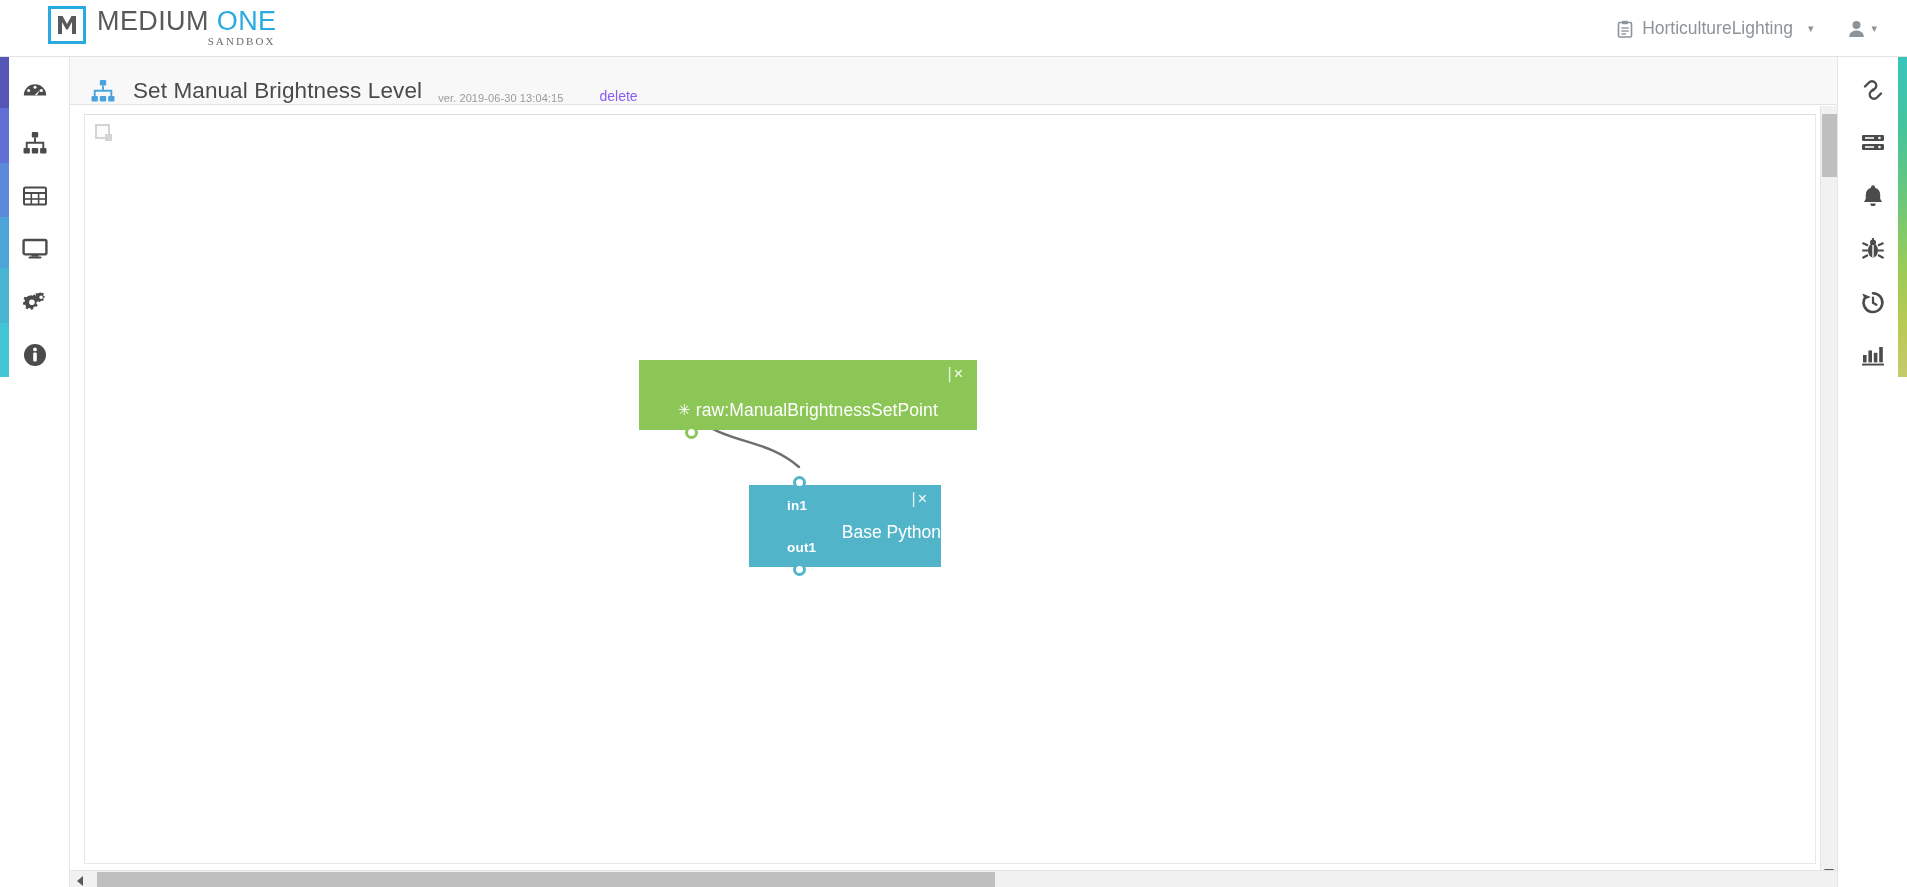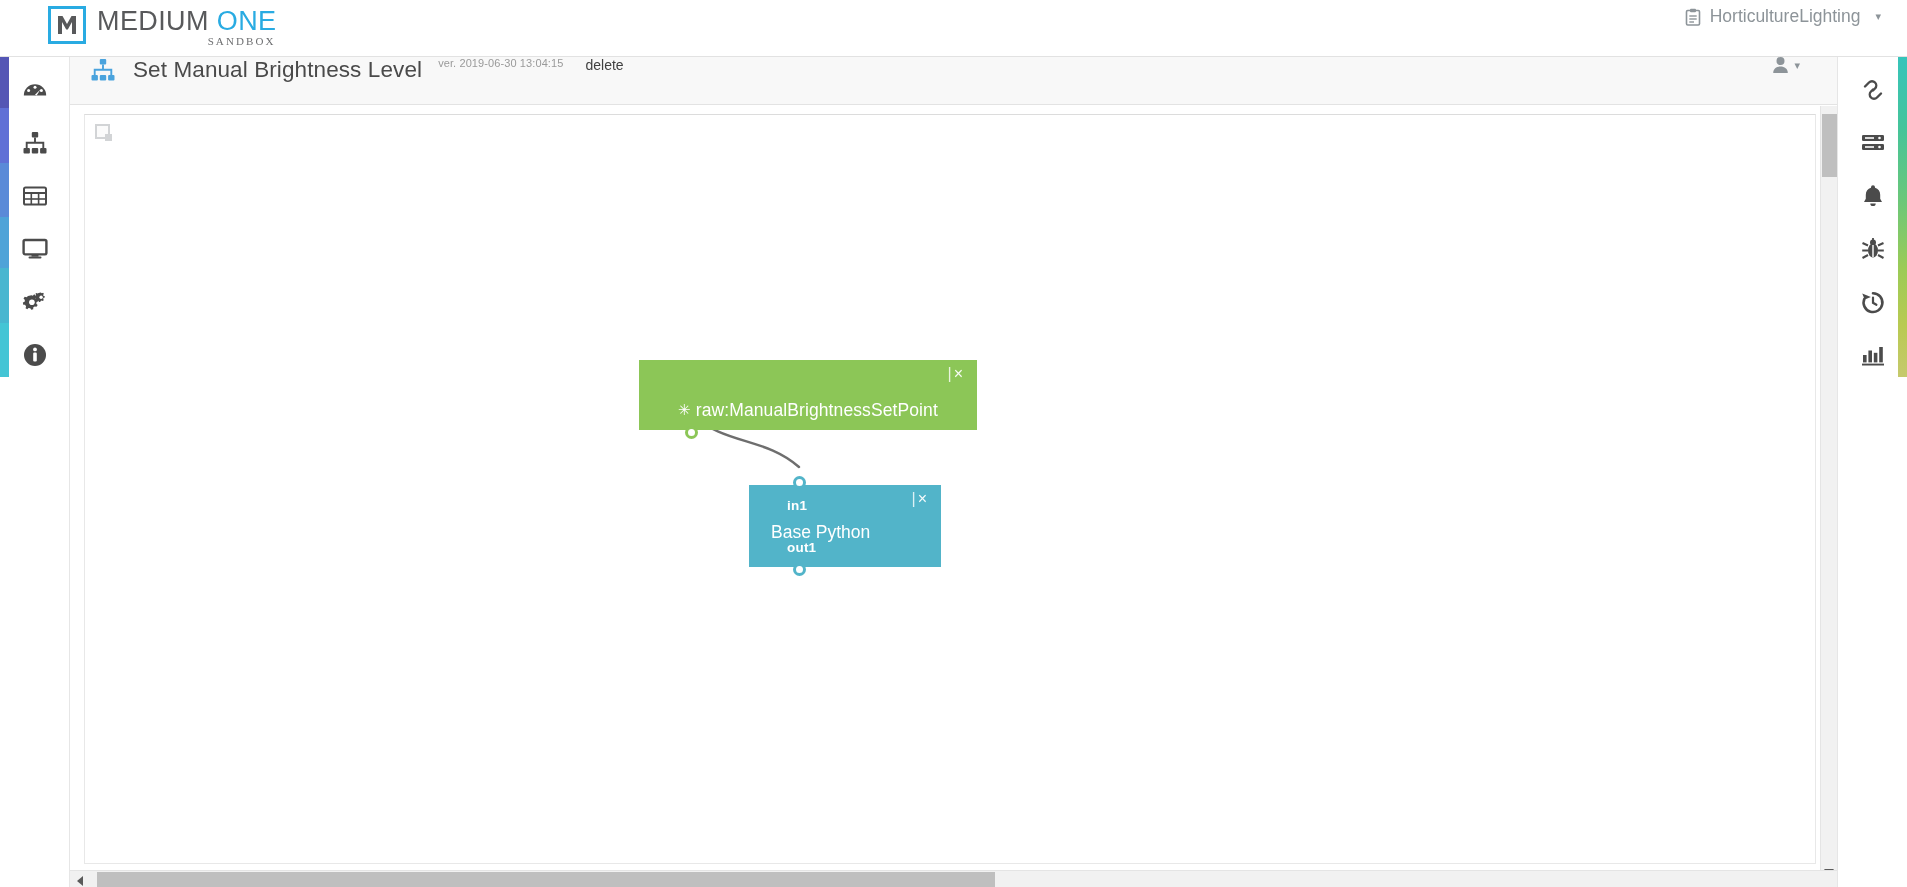--- a/index.html
+++ b/index.html
@@ -39,21 +39,21 @@
   .logo-medium { color: #58595b; }
   .logo-one { color: #29abe2; }
   .logo-sandbox {
     font-family: "Liberation Serif", serif;
     font-size: 11px; color: #6d6e70;
     letter-spacing: 2.1px; text-align: right;
     margin-top: -3px; padding-right: 1px;
   }
   .hdr-right {
     position: absolute; right: 14px; top: 0; height: 57px;
-    display: flex; align-items: center; gap: 17px; flex-direction: column;
+    display: flex; align-items: center; gap: 1px;
   }
   .hdr-proj {
     display: flex; align-items: center; gap: 9px;
     color: #8d9499; font-size: 17.5px;
     padding: 6px 12px; cursor: pointer; white-space: nowrap;
   }
   .hdr-proj .caret, .hdr-user .caret {
     color: #8d9499; font-size: 11px; margin-left: 6px;
   }
   .hdr-user {
@@ -88,34 +88,34 @@
     display: flex; align-items: center; justify-content: center;
     cursor: pointer; color: #4b4b4b;
   }
 
   
   .titlebar {
     position: absolute; top: 57px; left: 70px;
     width: 1767px; height: 48px;
     background: #f8f8f8;
     border-bottom: 1px solid #e3e3e3;
-    display: flex; align-items: flex-start;
+    display: flex; align-items: flex-end;
     padding-left: 20px; z-index: 10;
   }
   .tb-icon { margin-right: 17px; display: flex; align-items: center; }
   .tb-title {
     font-size: 22.5px; color: #4a4a4a; font-weight: 400;
     letter-spacing: .1px; white-space: nowrap;
   }
   .tb-ver {
     font-size: 11px; color: #9a9a9a; margin-left: 16px;
     letter-spacing: .1px; white-space: nowrap;
   }
   .tb-delete {
-    font-size: 14px; color: #404040; margin-left: 22px;
+    font-size: 14px; color: #8b5cf6; margin-left: 36px;
     cursor: pointer; text-decoration: none;
   }
 
   
   .canvas-outer {
     position: absolute; top: 106px; left: 70px;
     width: 1767px; height: 781px;
     background: #ffffff; z-index: 5;
   }
   .canvas {
@@ -157,21 +157,21 @@
   .ast { font-size: 15px; margin-right: 5px; vertical-align: 1px; }
   .port {
     position: absolute; width: 13px; height: 13px;
     border-radius: 50%; background: #ffffff;
     cursor: crosshair;
   }
   .port-green { border: 3px solid #8cc657; }
   .port-blue  { border: 3px solid #52b4c9; }
   .node-blue-title {
     position: absolute; left: 0; right: 0; top: 37px;
-    text-align: left; font-size: 17.5px; white-space: nowrap; padding-left: 22px;
+    text-align: right; font-size: 17.5px; white-space: nowrap; padding-left: 22px;
   }
   .node-io {
     position: absolute; left: 38px;
     font-size: 13.5px; color: #ffffff; letter-spacing: .2px; font-weight: bold;
   }
   .io-in  { top: 13px; }
   .io-out { bottom: 12px; }
   .wire { position: absolute; left: 0; top: 0; pointer-events: none; }
 
   

